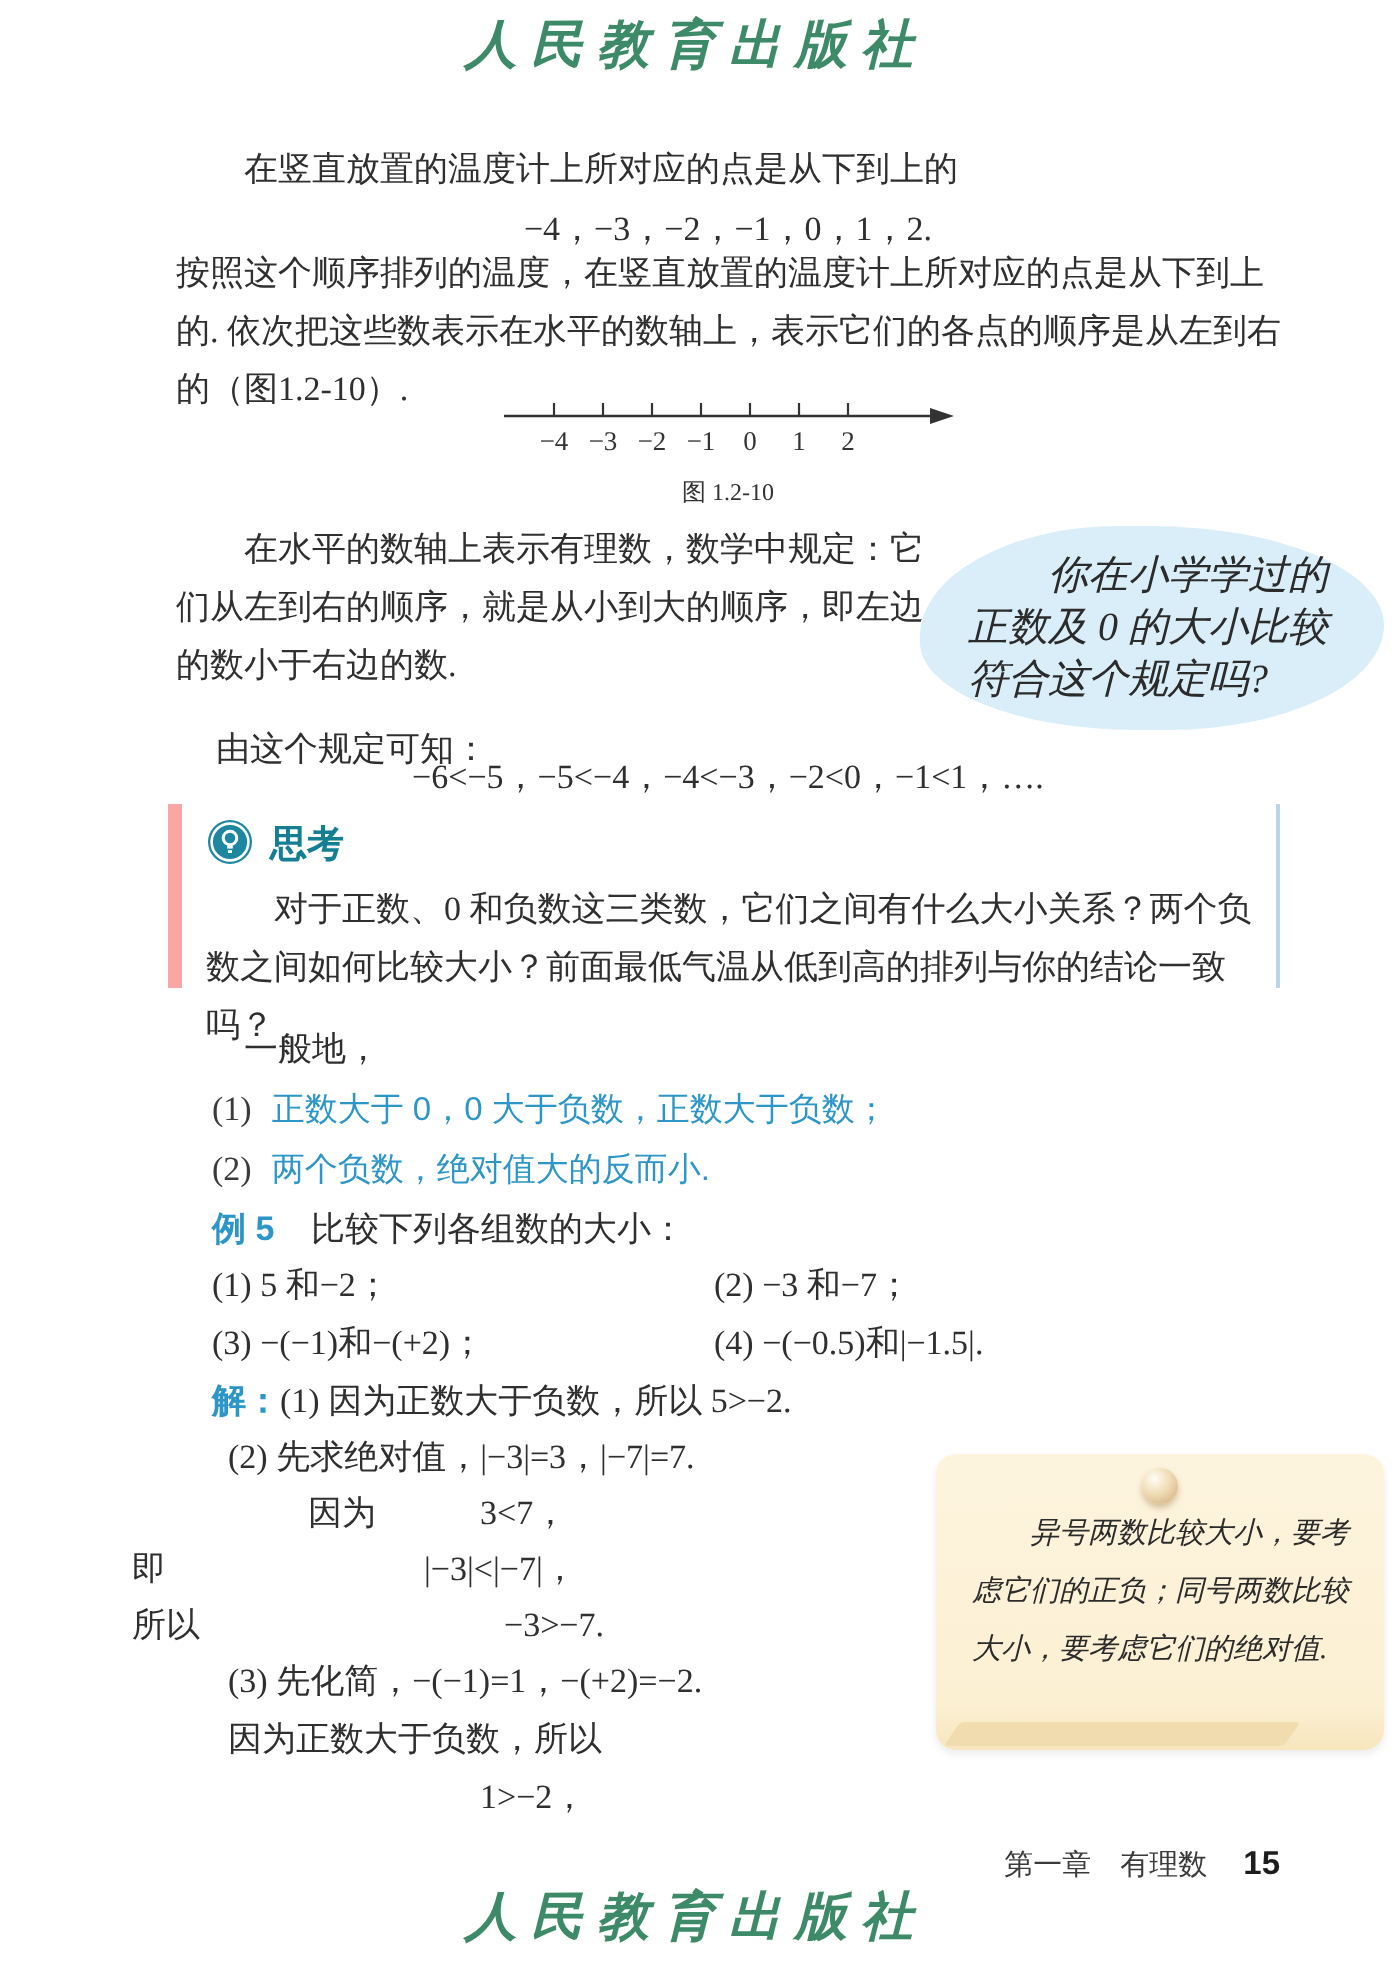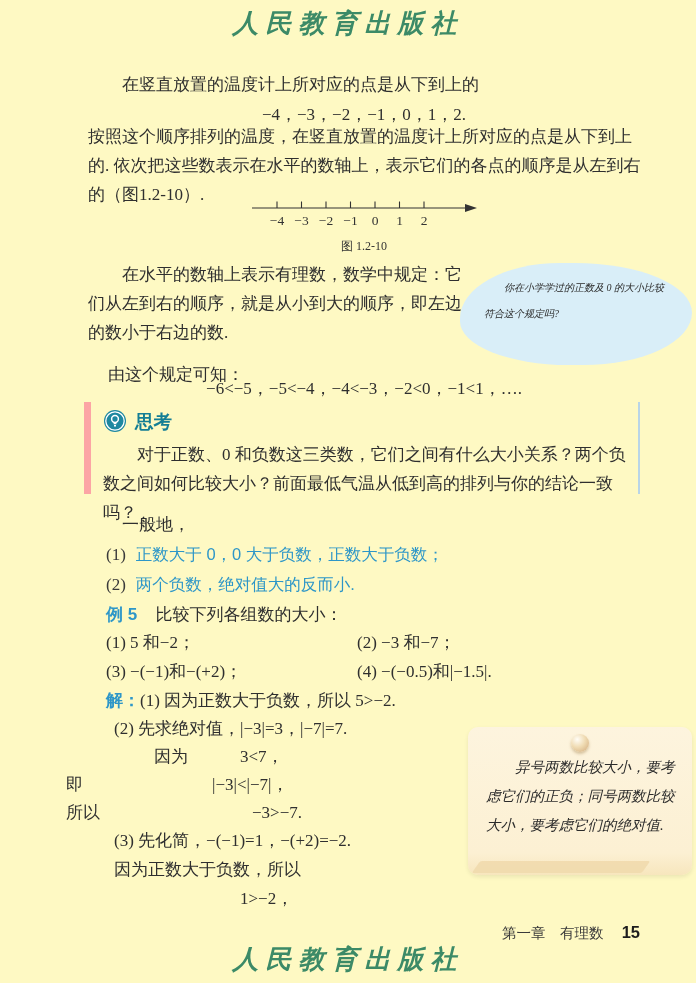--- a/index.html
+++ b/index.html
@@ -1,19 +1,19 @@
 <!DOCTYPE html>
 <html><head>
 <meta charset="utf-8">
 <style>
   * { margin:0; padding:0; box-sizing:border-box; }
   html,body { background:#e9e9e9; }
   .page {
     position:relative; width:696px; height:983px; margin:0 auto;
-    background:#fef9c3; overflow:hidden;
+    background:#ffffff; overflow:hidden;
     font-family:"Liberation Serif","DejaVu Serif",serif;
     color:#2f2f2f; font-size:17px; line-height:29px;
   }
   .logo {
     position:absolute; left:0; width:696px; text-align:center;
     color:#3c8a67; font-style:italic; font-weight:bold;
     font-size:26px; letter-spacing:7px; line-height:34px;
     font-family:"DejaVu Serif","Liberation Serif",serif;
   }
   .logo.top { top:6px; }
@@ -25,21 +25,21 @@
   
   .figure-wrap { top:196px; left:88px; width:552px; text-align:center; }
   .figure-caption { top:232px; left:88px; width:552px; text-align:center; font-size:12px; color:#333; }
   
   .rule-para { top:260px; left:88px; width:376px; }
   .bubble {
     top:263px; left:460px; width:232px; height:102px;
     background:#d9eef8;
     border-radius:46% 54% 50% 50% / 58% 52% 55% 46%;
     padding:12px 20px 0 24px;
-    font-style:italic; font-size:10px; line-height:26px; color:#2b2b2b;
+    font-style:italic; font-size:20px; line-height:26px; color:#2b2b2b;
   }
   .bubble p { text-indent:2em; }
   
   .think-box {
     top:402px; left:84px; width:556px; height:92px;
     border-left:7px solid #fca5a5; border-right:2px solid #b9d5e7;
     padding:4px 10px 0 12px;
   }
   .think-title-row { display:flex; align-items:center; gap:8px; height:30px; }
   .think-title { color:#147e95; font-weight:bold; font-size:18.5px;

